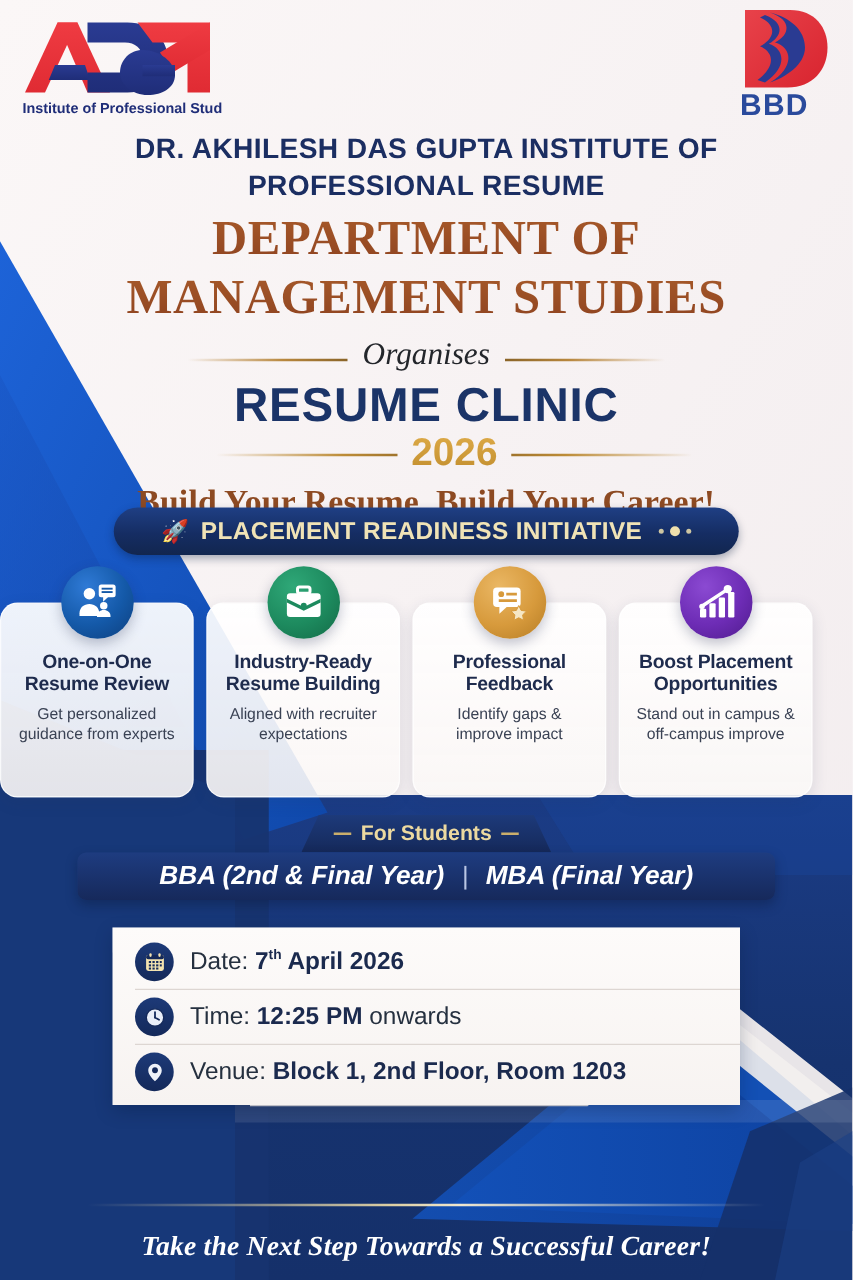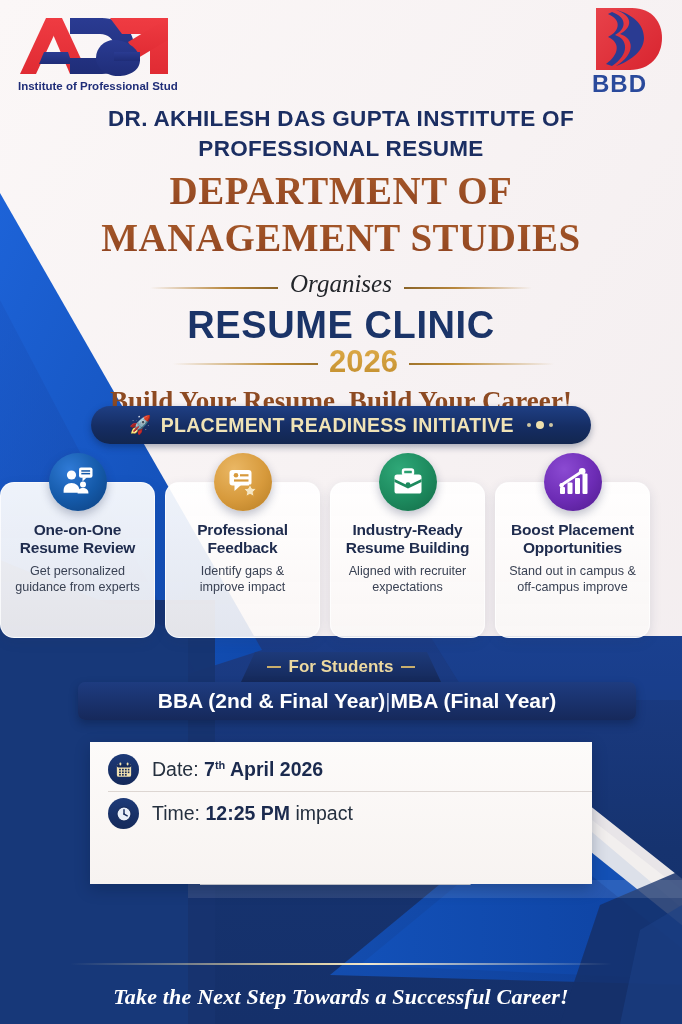--- a/index.html
+++ b/index.html
@@ -114,25 +114,25 @@
   .fs-tab{
     position:absolute;left:241px;top:652px;width:200px;height:30px;z-index:7;
     background:linear-gradient(180deg,#1d3a7a 0%,#15295a 100%);
     clip-path:polygon(7% 0,93% 0,100% 100%,0% 100%);
     display:flex;align-items:center;justify-content:center;gap:8px;
   }
   .fs-tab .lbl{color:#ecd9a0;font-weight:bold;font-size:17px;font-family:"Liberation Sans", sans-serif;}
   .fs-tab .dash{width:14px;height:2px;background:#c9ae6c;display:block;}
 
   .fs-bar{
-    position:absolute;left:78px;top:682px;width:558px;height:38px;z-index:7;
+    position:absolute;left:62px;top:682px;width:558px;height:38px;z-index:7;
     border-radius:7px;
     background:linear-gradient(180deg,#1e3c80 0%,#16295b 100%);
     box-shadow:0 4px 9px rgba(8,20,50,.35);
-    display:flex;align-items:center;justify-content:center;
+    display:flex;align-items:center;justify-content:center;gap:14px;font-style:italic;
   }
   .fs-bar .seg{color:#ffffff;font-weight:bold;font-size:21px;font-family:"Liberation Sans", sans-serif;}
   .fs-bar .sep{color:#b9c6e4;font-size:20px;font-weight:normal;}
 
   
   .details{
     position:absolute;left:90px;top:742px;width:502px;height:142px;z-index:7;
     background:linear-gradient(180deg,#fdfbfa 0%,#f7f3f1 100%);
     box-shadow:0 5px 14px rgba(8,20,50,.28);
     padding:6px 0 6px 18px;box-sizing:border-box;
@@ -319,53 +319,53 @@
           </svg>
         </span>
       </div>
       <h3>One-on-One</h3>
       <h3>Resume Review</h3>
       <p>Get personalized</p>
       <p style="margin-top:0">guidance from experts</p>
     </div>
 
     <div class="card">
+      <div class="bubble" style="background:radial-gradient(circle at 35% 28%,#2fa878 0%,#1d8a5e 55%,#136a46 100%);">
+        <span>
+          <svg viewBox="0 0 32 32" xmlns="http://www.w3.org/2000/svg" fill="#fff">
+            <rect x="11" y="3.5" width="10" height="5" rx="1.6" fill="none" stroke="#fff" stroke-width="2.4"></rect>
+            <rect x="2.5" y="8.5" width="27" height="19" rx="2.6"></rect>
+            <path d="M2.5 13 L16 19.5 L29.5 13 L29.5 16 L16 22.6 L2.5 16 Z" fill="#1d8a5e"></path>
+            <circle cx="16" cy="18.6" r="2.4" fill="#1d8a5e"></circle>
+          </svg>
+        </span>
+      </div>
+      <h3>Industry-Ready</h3>
+      <h3>Resume Building</h3>
+      <p>Aligned with recruiter</p>
+      <p style="margin-top:0">expectations</p>
+    </div>
+
+    <div class="card">
       <div class="bubble" style="background:radial-gradient(circle at 35% 28%,#eab764 0%,#d79a3c 55%,#b57c24 100%);">
         <span>
           <svg viewBox="0 0 32 32" xmlns="http://www.w3.org/2000/svg" fill="#fff">
             <rect x="2.5" y="4" width="22" height="15.5" rx="3"></rect>
             <path d="M7.5 19 l0 6 l6.5 -6 z"></path>
             <circle cx="9" cy="9.3" r="2.3" fill="#d79a3c"></circle>
             <rect x="13" y="8.2" width="8.5" height="2.2" fill="#d79a3c"></rect>
             <rect x="7" y="13.4" width="14.5" height="2.2" fill="#d79a3c"></rect>
             <path d="M23 18.4 l1.9 3.9 l4.3 .6 l-3.1 3 l.7 4.3 l-3.8 -2 l-3.8 2 l.7 -4.3 l-3.1 -3 l4.3 -.6 z" fill="#f6e7c4" stroke="#d79a3c" stroke-width="0.8"></path>
           </svg>
         </span>
       </div>
       <h3>Professional</h3>
       <h3>Feedback</h3>
       <p>Identify gaps &amp;</p>
       <p style="margin-top:0">improve impact</p>
-    </div>
-
-    <div class="card">
-      <div class="bubble" style="background:radial-gradient(circle at 35% 28%,#2fa878 0%,#1d8a5e 55%,#136a46 100%);">
-        <span>
-          <svg viewBox="0 0 32 32" xmlns="http://www.w3.org/2000/svg" fill="#fff">
-            <rect x="11" y="3.5" width="10" height="5" rx="1.6" fill="none" stroke="#fff" stroke-width="2.4"></rect>
-            <rect x="2.5" y="8.5" width="27" height="19" rx="2.6"></rect>
-            <path d="M2.5 13 L16 19.5 L29.5 13 L29.5 16 L16 22.6 L2.5 16 Z" fill="#1d8a5e"></path>
-            <circle cx="16" cy="18.6" r="2.4" fill="#1d8a5e"></circle>
-          </svg>
-        </span>
-      </div>
-      <h3>Industry-Ready</h3>
-      <h3>Resume Building</h3>
-      <p>Aligned with recruiter</p>
-      <p style="margin-top:0">expectations</p>
     </div>
 
     <div class="card">
       <div class="bubble" style="background:radial-gradient(circle at 35% 28%,#8b4ad2 0%,#6d2cb5 55%,#4f1b8c 100%);">
         <span>
           <svg viewBox="0 0 32 32" xmlns="http://www.w3.org/2000/svg" fill="#fff">
             <rect x="3" y="21" width="5" height="7" rx="1"></rect>
             <rect x="10.5" y="16.5" width="5" height="11.5" rx="1"></rect>
             <rect x="18" y="12" width="5" height="16" rx="1"></rect>
             <rect x="25.5" y="7.5" width="5" height="20.5" rx="1"></rect>
@@ -422,21 +422,30 @@
     </div>
 
     <div class="drow">
       <span class="dicon">
         <svg viewBox="0 0 24 24" xmlns="http://www.w3.org/2000/svg">
           <circle cx="12" cy="12" r="9.3" fill="#e9eef8" stroke="#14295a" stroke-width="1.4"></circle>
           <path d="M12 6.2 V12 L16.3 14.4" stroke="#14295a" stroke-width="1.9" fill="none" stroke-linecap="round"></path>
           <circle cx="12" cy="12" r="1.1" fill="#14295a"></circle>
         </svg>
       </span>
-      <span class="dtext"><span>Time:</span> <b>12:25 PM</b><span> impact</span></span>
-    </div>
-
+      <span class="dtext"><span>Time:</span> <b>12:25 PM</b><span> onwards</span></span>
+    </div>
+
+    <div class="drow">
+      <span class="dicon">
+        <svg viewBox="0 0 24 24" xmlns="http://www.w3.org/2000/svg">
+          <path d="M12 2.6c-4 0-7.2 3.2-7.2 7.2 0 5.3 7.2 11.6 7.2 11.6s7.2-6.3 7.2-11.6c0-4-3.2-7.2-7.2-7.2z" fill="#eef2f9"></path>
+          <circle cx="12" cy="9.6" r="3.1" fill="#14295a"></circle>
+        </svg>
+      </span>
+      <span class="dtext"><span>Venue:</span> <b>Block 1, 2nd Floor, Room 1203</b></span>
+    </div>
   </div>
 
   <div class="foot-rule2"></div>
   <div class="footer-text">Take the Next Step Towards a Successful Career!</div>
 
 </div>
 
 </body></html>

